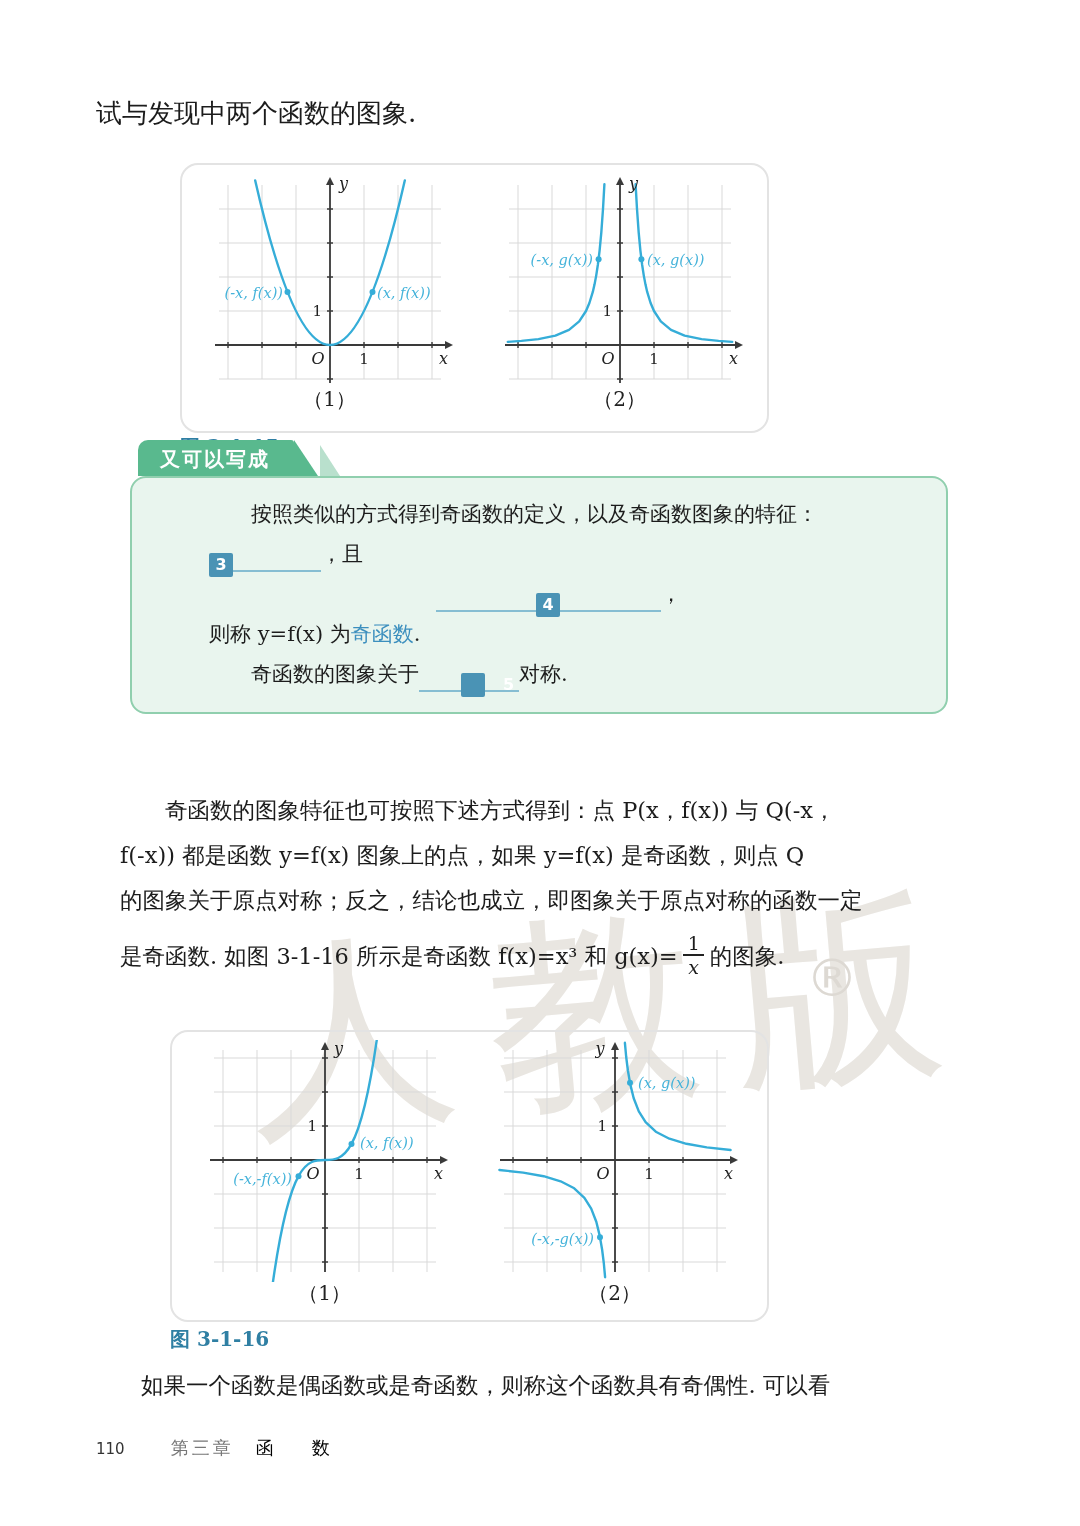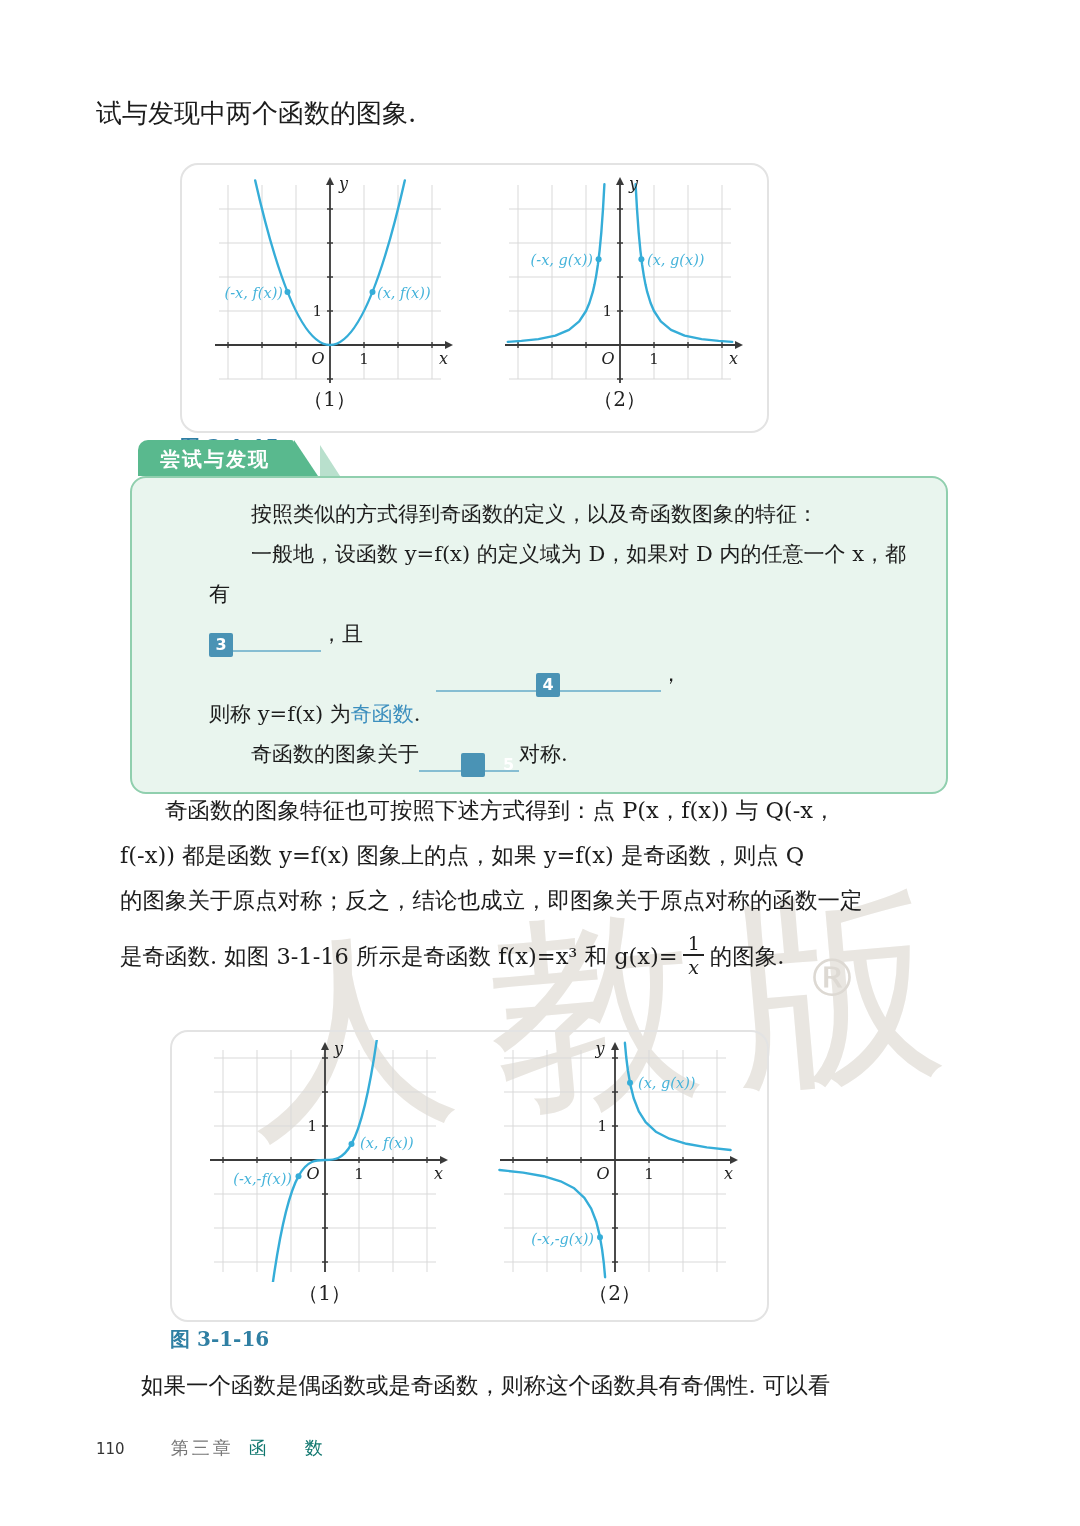--- a/index.html
+++ b/index.html
@@ -66,21 +66,21 @@
          font-family:"DejaVu Sans",sans-serif;font-weight:bold;font-size:16px;line-height:24px;
          text-align:center;border-radius:2px;vertical-align:-3px;}
   .blank{display:inline-block;border-bottom:2px solid #86bdd2;vertical-align:-6px;height:30px;}
   .b3{width:112px;} .b4{width:225px;} .b5{width:100px;}
   .emph{color:#3c8fbe;}
 
   
   .footer{top:1436px;left:96px;display:flex;align-items:baseline;}
   .pg-num{font-family:"DejaVu Sans",sans-serif;font-size:15px;color:#333;}
   .chapter{font-size:18px;color:#777;margin-left:46px;letter-spacing:3px;}
-  .section{font-size:18px;color:#0f766e;margin-left:15px;letter-spacing:10px;}
+  .section{font-size:18px;color:#000000;margin-left:22px;letter-spacing:10px;}
 </style>
 </head>
 <body>
 
 <div class="page">
 
   <div class="watermark">人教版</div>
   <div class="wm-reg">®</div>
 
   <div class="layer intro">试与发现中两个函数的图象.</div>
@@ -126,24 +126,23 @@
         <text class="ax-letter" x="113" y="191" text-anchor="middle">O</text>
         <text class="ax-num" x="159" y="191" text-anchor="middle">1</text>
         <text class="ax-num" x="117" y="143" text-anchor="end">1</text>
       </svg>
       <div class="g-index">（2）</div>
     </div>
   </div>
   <div class="layer caption cap1">图 3-1-15</div>
 
   <div class="layer discover">
-    <div class="d-tab">尝试与发现</div>
+    <div class="d-tab">又可以写成</div>
     <div class="d-box">
       <div class="d-line indent">按照类似的方式得到奇函数的定义，以及奇函数图象的特征：</div>
-      <div class="d-line indent">一般地，设函数 y=f(x) 的定义域为 D，如果对 D 内的任意一个 x，都有</div>
       <div class="d-line">
         <span class="blank b3"><span class="badge">3</span></span><span>，且</span>
       </div>
       <div class="d-line center">
         <span class="blank b4"><span class="badge">4</span></span><span>，</span>
       </div>
       <div class="d-line">
         <span>则称 y=f(x) 为</span><span class="emph">奇函数</span><span>.</span>
       </div>
       <div class="d-line indent">

